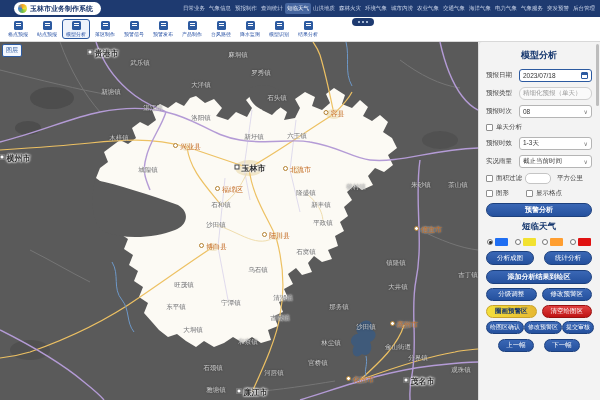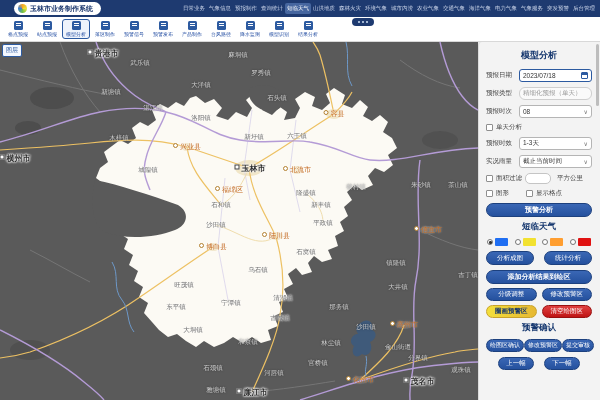--- a/index.html
+++ b/index.html
@@ -401,21 +401,20 @@
   </div>
   <div class="btn full">添加分析结果到绘区</div>
 
   <div class="grid2" id="adjust-buttons">
       <div class="btn ">分级调整</div>
       <div class="btn ">修改预警区</div>
       <div class="btn yellow">圈画预警区</div>
       <div class="btn red">清空绘图区</div>
     </div>
 
-  <div class="sec-title">预警确认</div>
   <div class="confirm-row" id="confirm-buttons">
       <div class="btn">绘图区确认</div>
       <div class="btn">修改预警区</div>
       <div class="btn">提交审核</div>
     </div>
   <div class="nav-btn-row">
     <div class="btn">上一幅</div>
     <div class="btn">下一幅</div>
   </div>
 </div>

